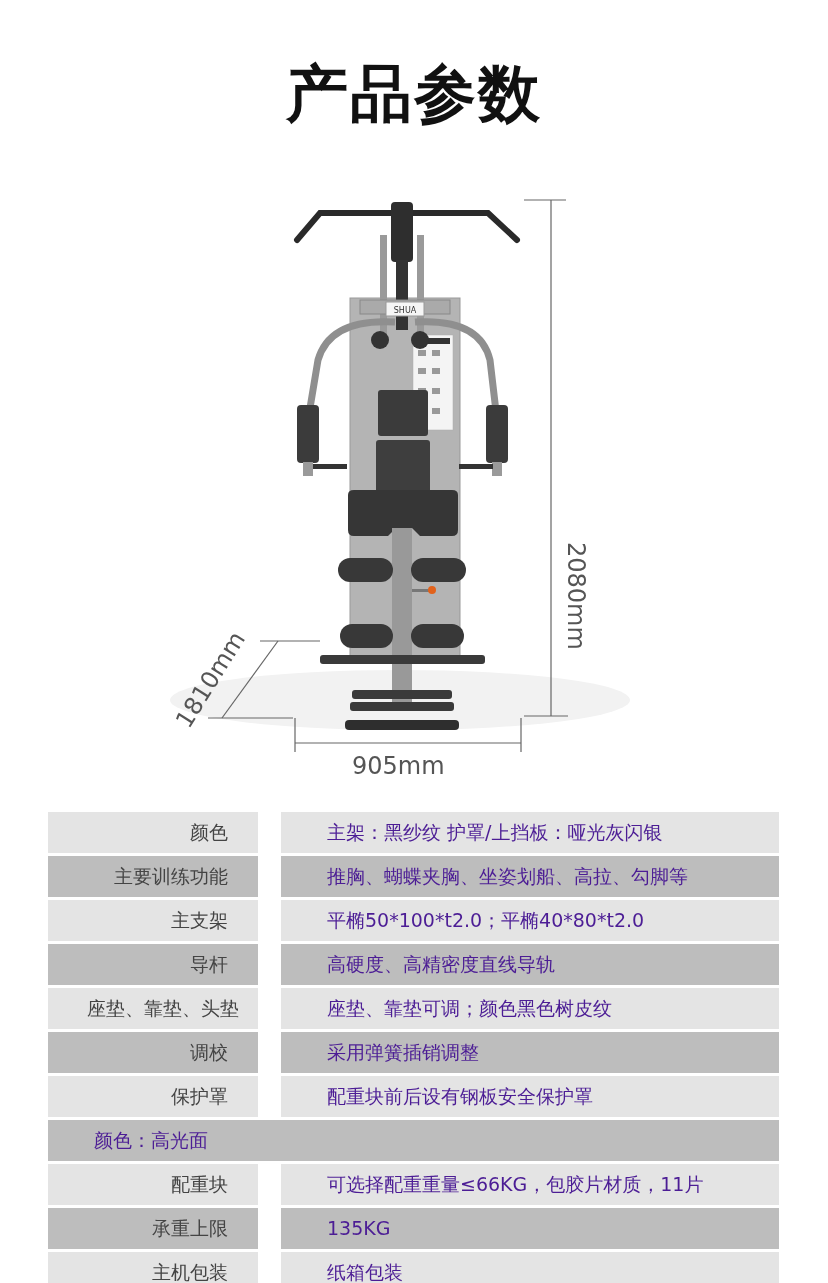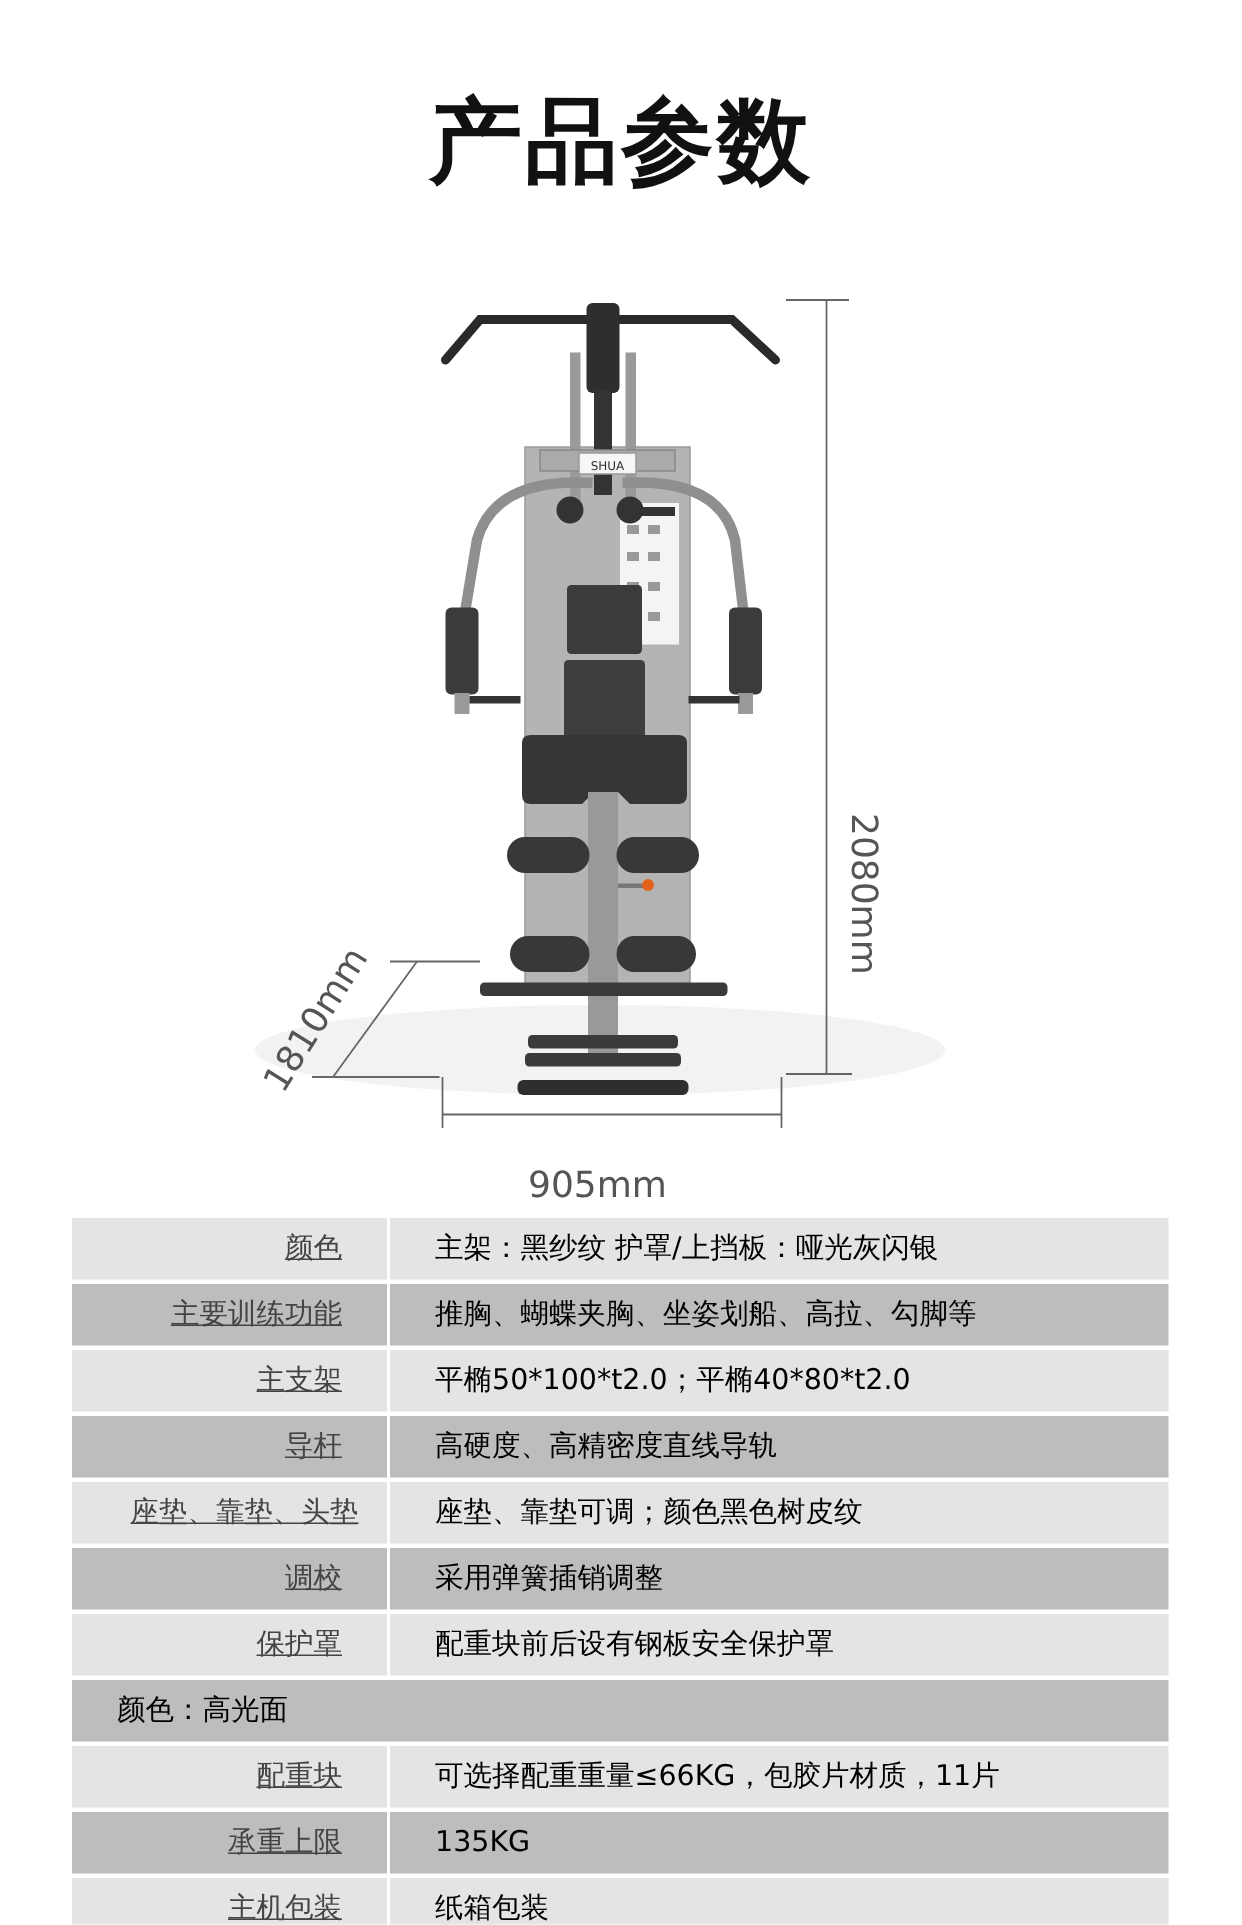--- a/index.html
+++ b/index.html
@@ -2,22 +2,22 @@
 <html><head>
 <meta charset="utf-8">
 <style>
   html, body { margin:0; padding:0; background:#ffffff; }
   body { width:828px; height:1283px; overflow:hidden; position:relative; font-family:"DejaVu Sans","Liberation Sans",sans-serif; }
   .title { position:absolute; left:0; top:52px; width:828px; text-align:center; font-size:62px; font-weight:bold; color:#111; letter-spacing:2px; }
   .product { position:absolute; left:0; top:170px; width:732px; height:630px; }
   .dim-label { position:absolute; font-size:24px; color:#555; }
   .table { position:absolute; left:48px; top:812px; width:731px; }
   .row { display:flex; height:41px; margin-bottom:3px; }
-  .row .k { width:210px; text-align:right; padding-right:30px; box-sizing:border-box; font-size:19px; color:#444; line-height:41px; margin-right:2px;text-decoration:underline; }
-  .row .v { flex:1; padding-left:30px; font-size:19px; color:#000000; line-height:41px; white-space:nowrap; }
+  .row .k { width:210px; text-align:right; padding-right:30px; box-sizing:border-box; font-size:19px; color:#444; line-height:41px; margin-right:23px; }
+  .row .v { flex:1; padding-left:46px; font-size:19px; color:#4c1d95; line-height:41px; white-space:nowrap; }
   .row.light .k, .row.light .v { background:#e4e4e4; }
   .row.dark .k, .row.dark .v { background:#bdbdbd; }
 </style>
 </head>
 <body>
 
 <div class="title">产品参数</div>
 
 <div class="product">
   <svg width="828" height="630" viewBox="0 170 828 630" xmlns="http://www.w3.org/2000/svg">
@@ -89,21 +89,21 @@
       <line x1="524" y1="716" x2="568" y2="716"></line>
       <line x1="295" y1="718" x2="295" y2="752"></line>
       <line x1="521" y1="718" x2="521" y2="752"></line>
       <line x1="295" y1="743" x2="521" y2="743"></line>
       <line x1="260" y1="641" x2="320" y2="641"></line>
       <line x1="208" y1="718" x2="293" y2="718"></line>
       <line x1="278" y1="641" x2="222" y2="718"></line>
     </g>
   </svg>
   <div class="dim-label" style="left:520px; top:372px; transform:rotate(90deg); transform-origin:left top; left:590px; top:372px;">2080mm</div>
-  <div class="dim-label" style="left:352px; top:606px;">905mm</div>
+  <div class="dim-label" style="left:352px; top:582px;">905mm</div>
   <div class="dim-label" style="left:170px; top:548px; transform:rotate(-58deg); transform-origin:left top;">1810mm</div>
 </div>
 
 <div class="table">
   <div class="row light">
       <div class="k">颜色</div>
       <div class="v">主架：黑纱纹  护罩/上挡板：哑光灰闪银</div>
     </div>
   <div class="row dark">
       <div class="k">主要训练功能</div>

